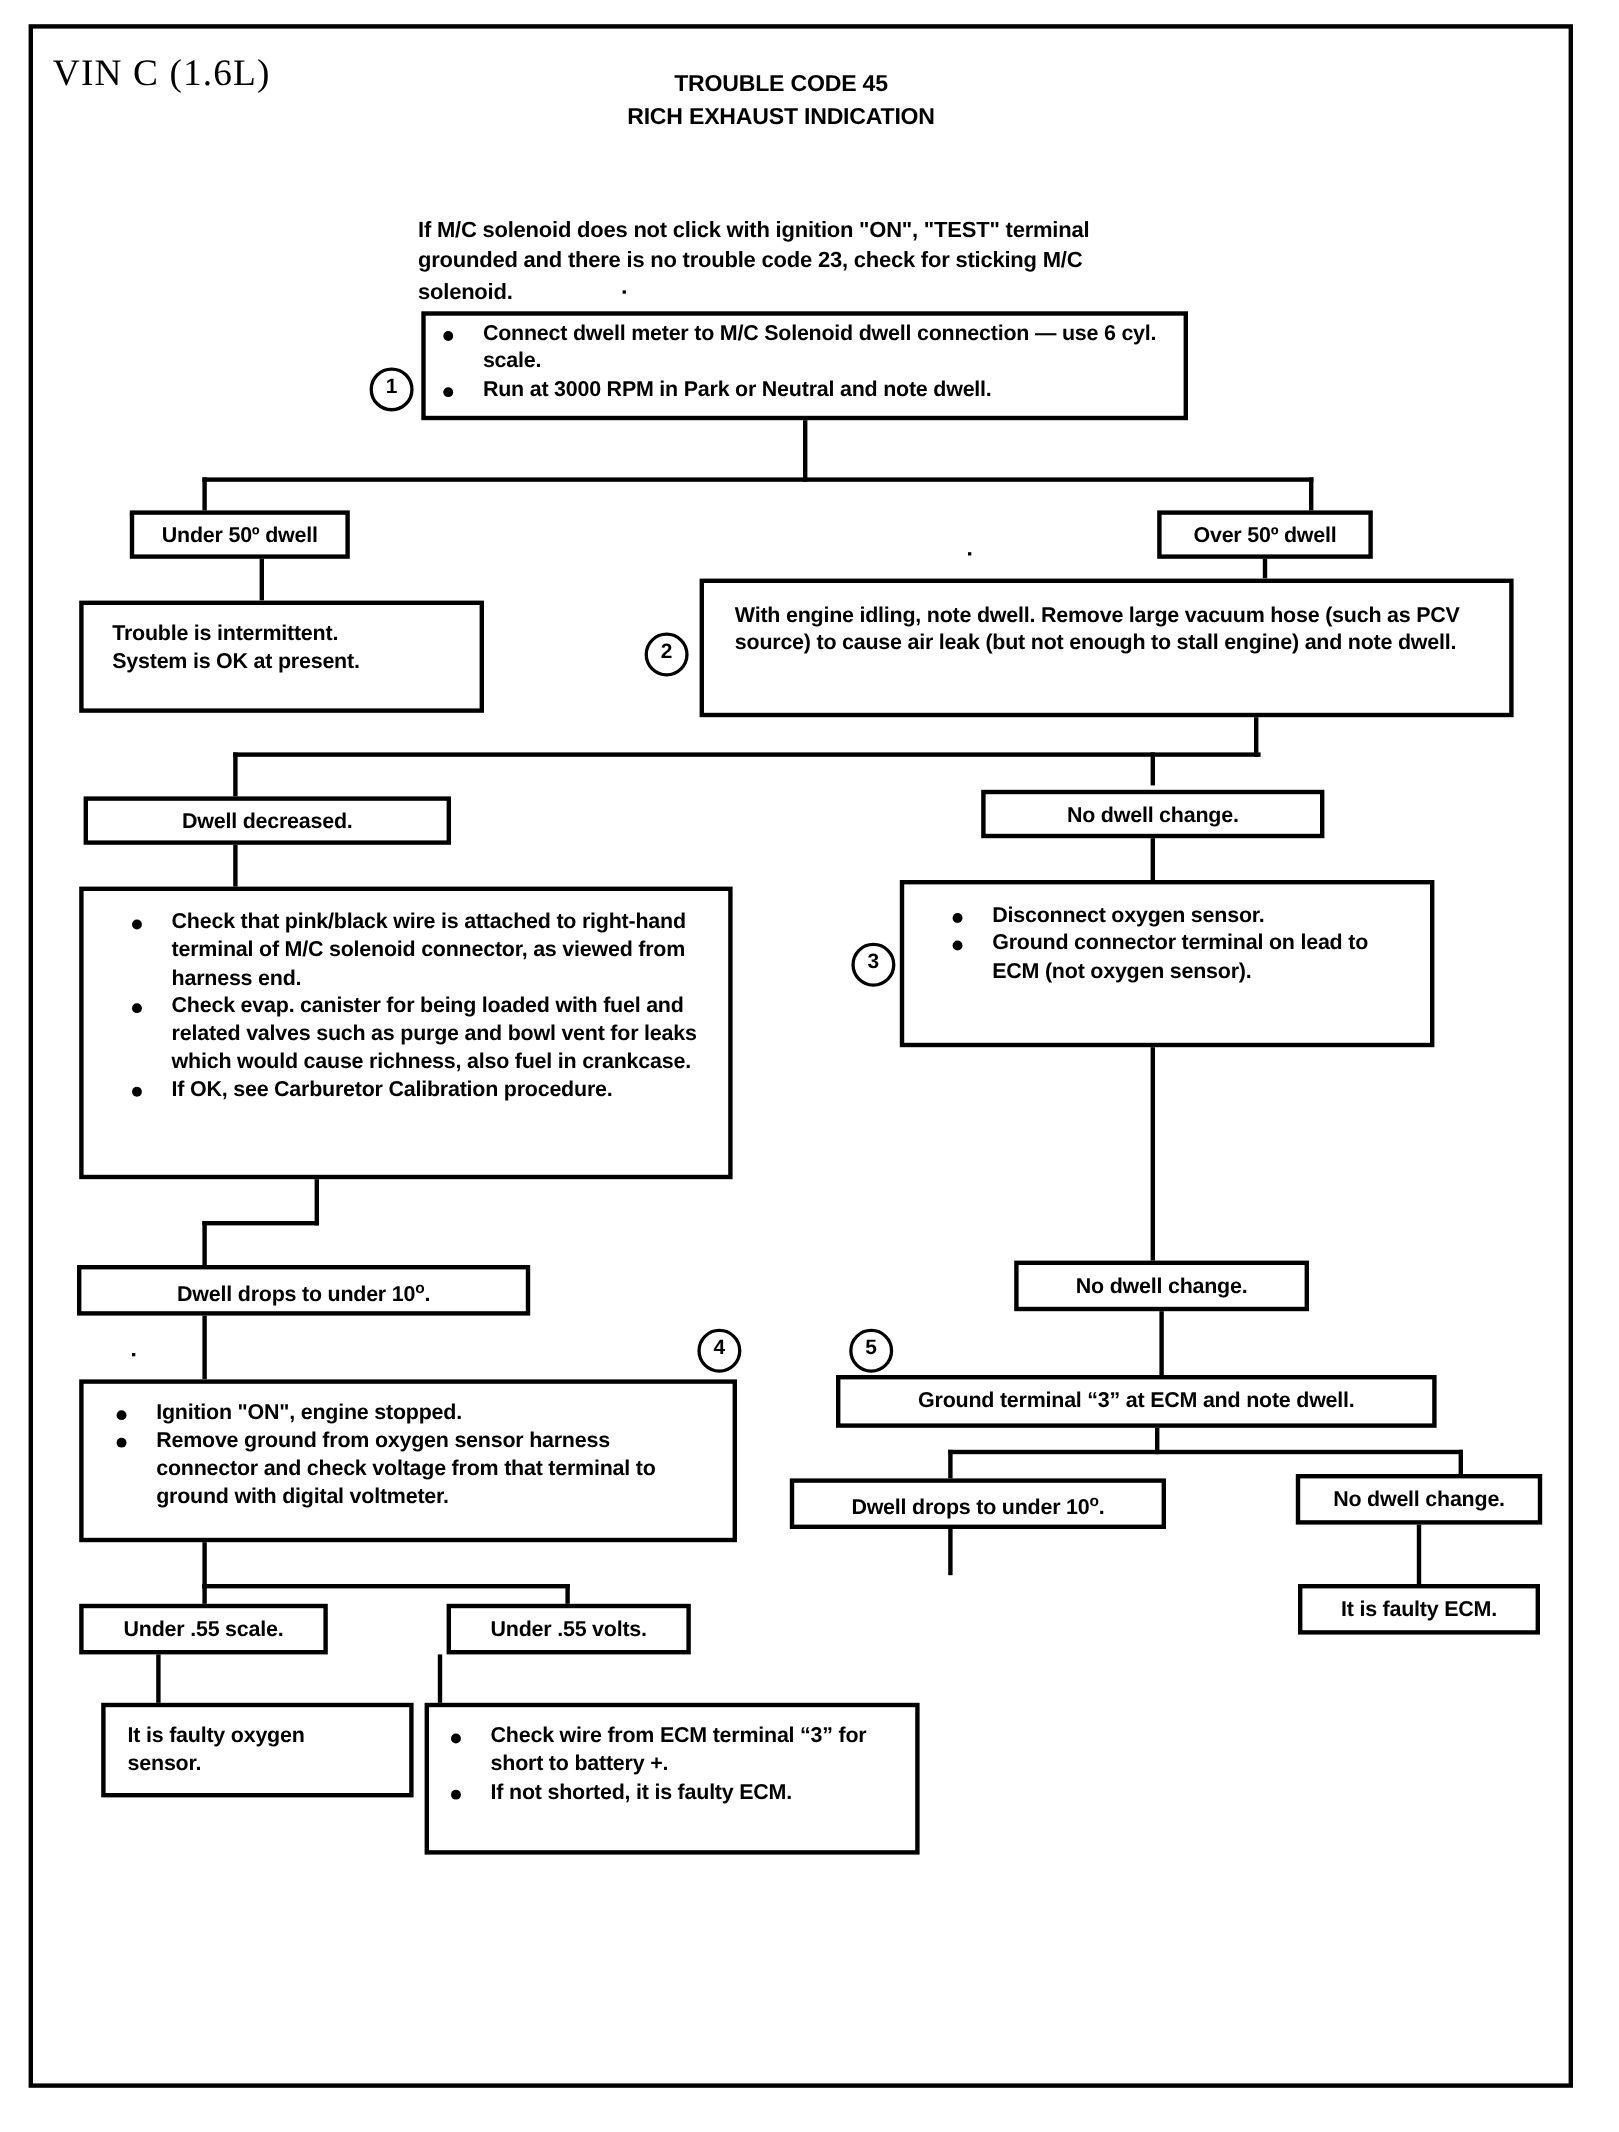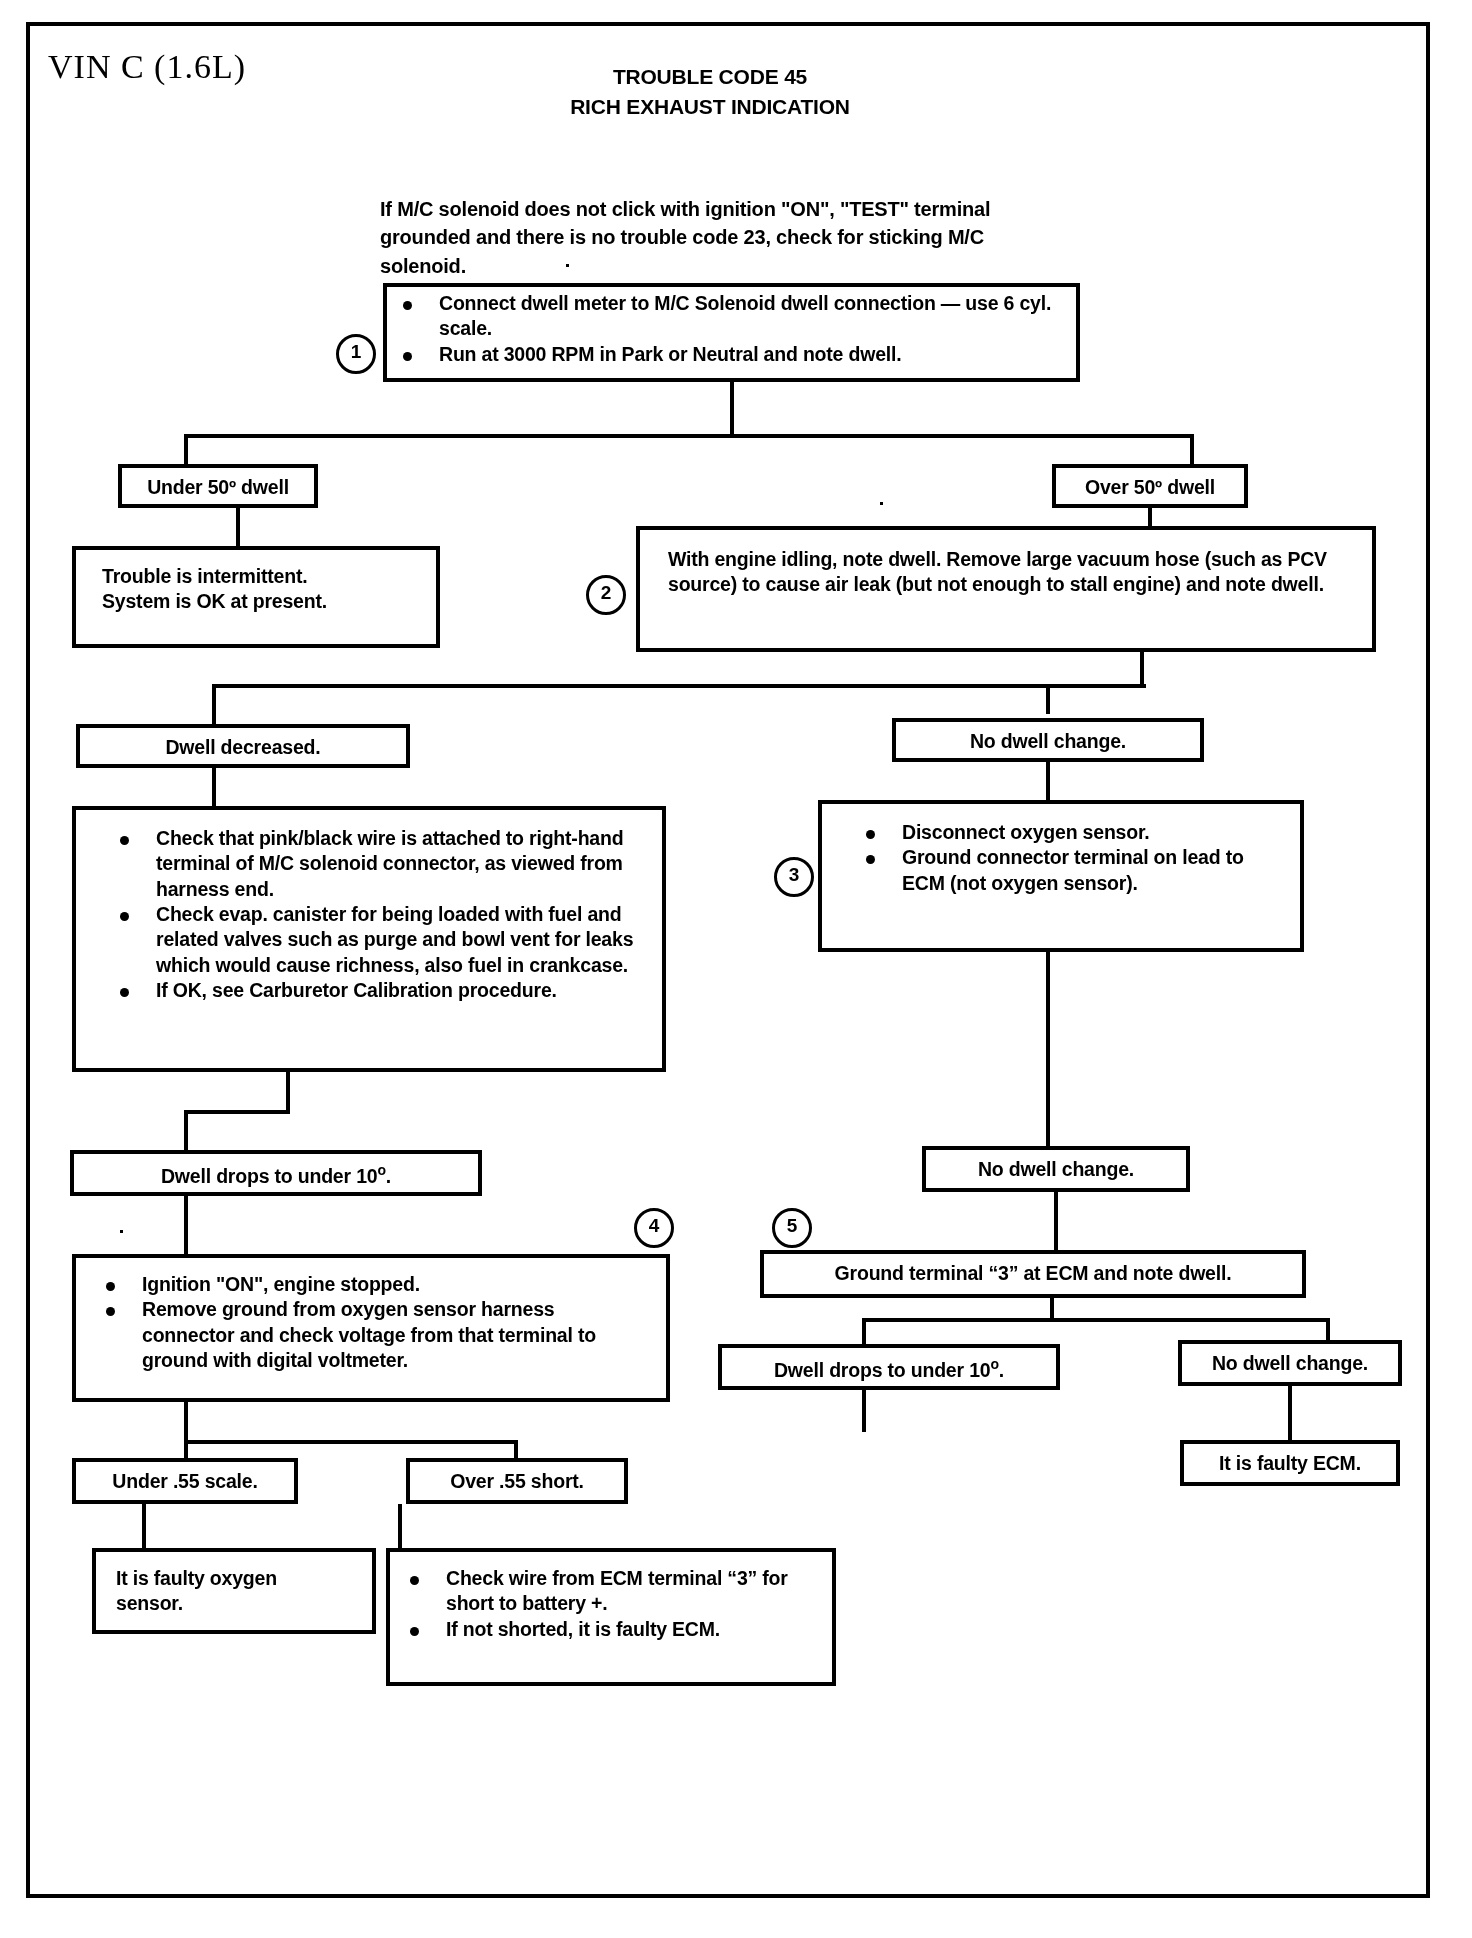--- a/index.html
+++ b/index.html
@@ -245,21 +245,21 @@
 
   <div class="node pad center txt" style="left:1180px; top:1440px; width:220px; height:46px;">It is faulty ECM.</div>
 
   <div class="ln" style="left:184px; top:1402px; width:4px; height:42px;"></div>
   <div class="ln" style="left:184px; top:1440px; width:334px; height:4px;"></div>
   <div class="ln" style="left:184px; top:1440px; width:4px; height:38px;"></div>
   <div class="ln" style="left:514px; top:1440px; width:4px; height:38px;"></div>
 
   <div class="node pad center txt" style="left:72px; top:1458px; width:226px; height:46px;">Under .55 scale.</div>
 
-  <div class="node pad center txt" style="left:406px; top:1458px; width:222px; height:46px;">Over .55 short.</div>
+  <div class="node pad center txt" style="left:406px; top:1458px; width:222px; height:46px;">Under .55 volts.</div>
 
   <div class="ln" style="left:142px; top:1504px; width:4px; height:48px;"></div>
   <div class="ln" style="left:398px; top:1504px; width:4px; height:48px;"></div>
 
   <div class="node txt" style="left:92px; top:1548px; width:284px; height:86px; padding:14px 0 0 20px;">
     <div>It is faulty oxygen</div>
     <div>sensor.</div>
   </div>
 
   <div class="node" style="left:386px; top:1548px; width:450px; height:138px;">

